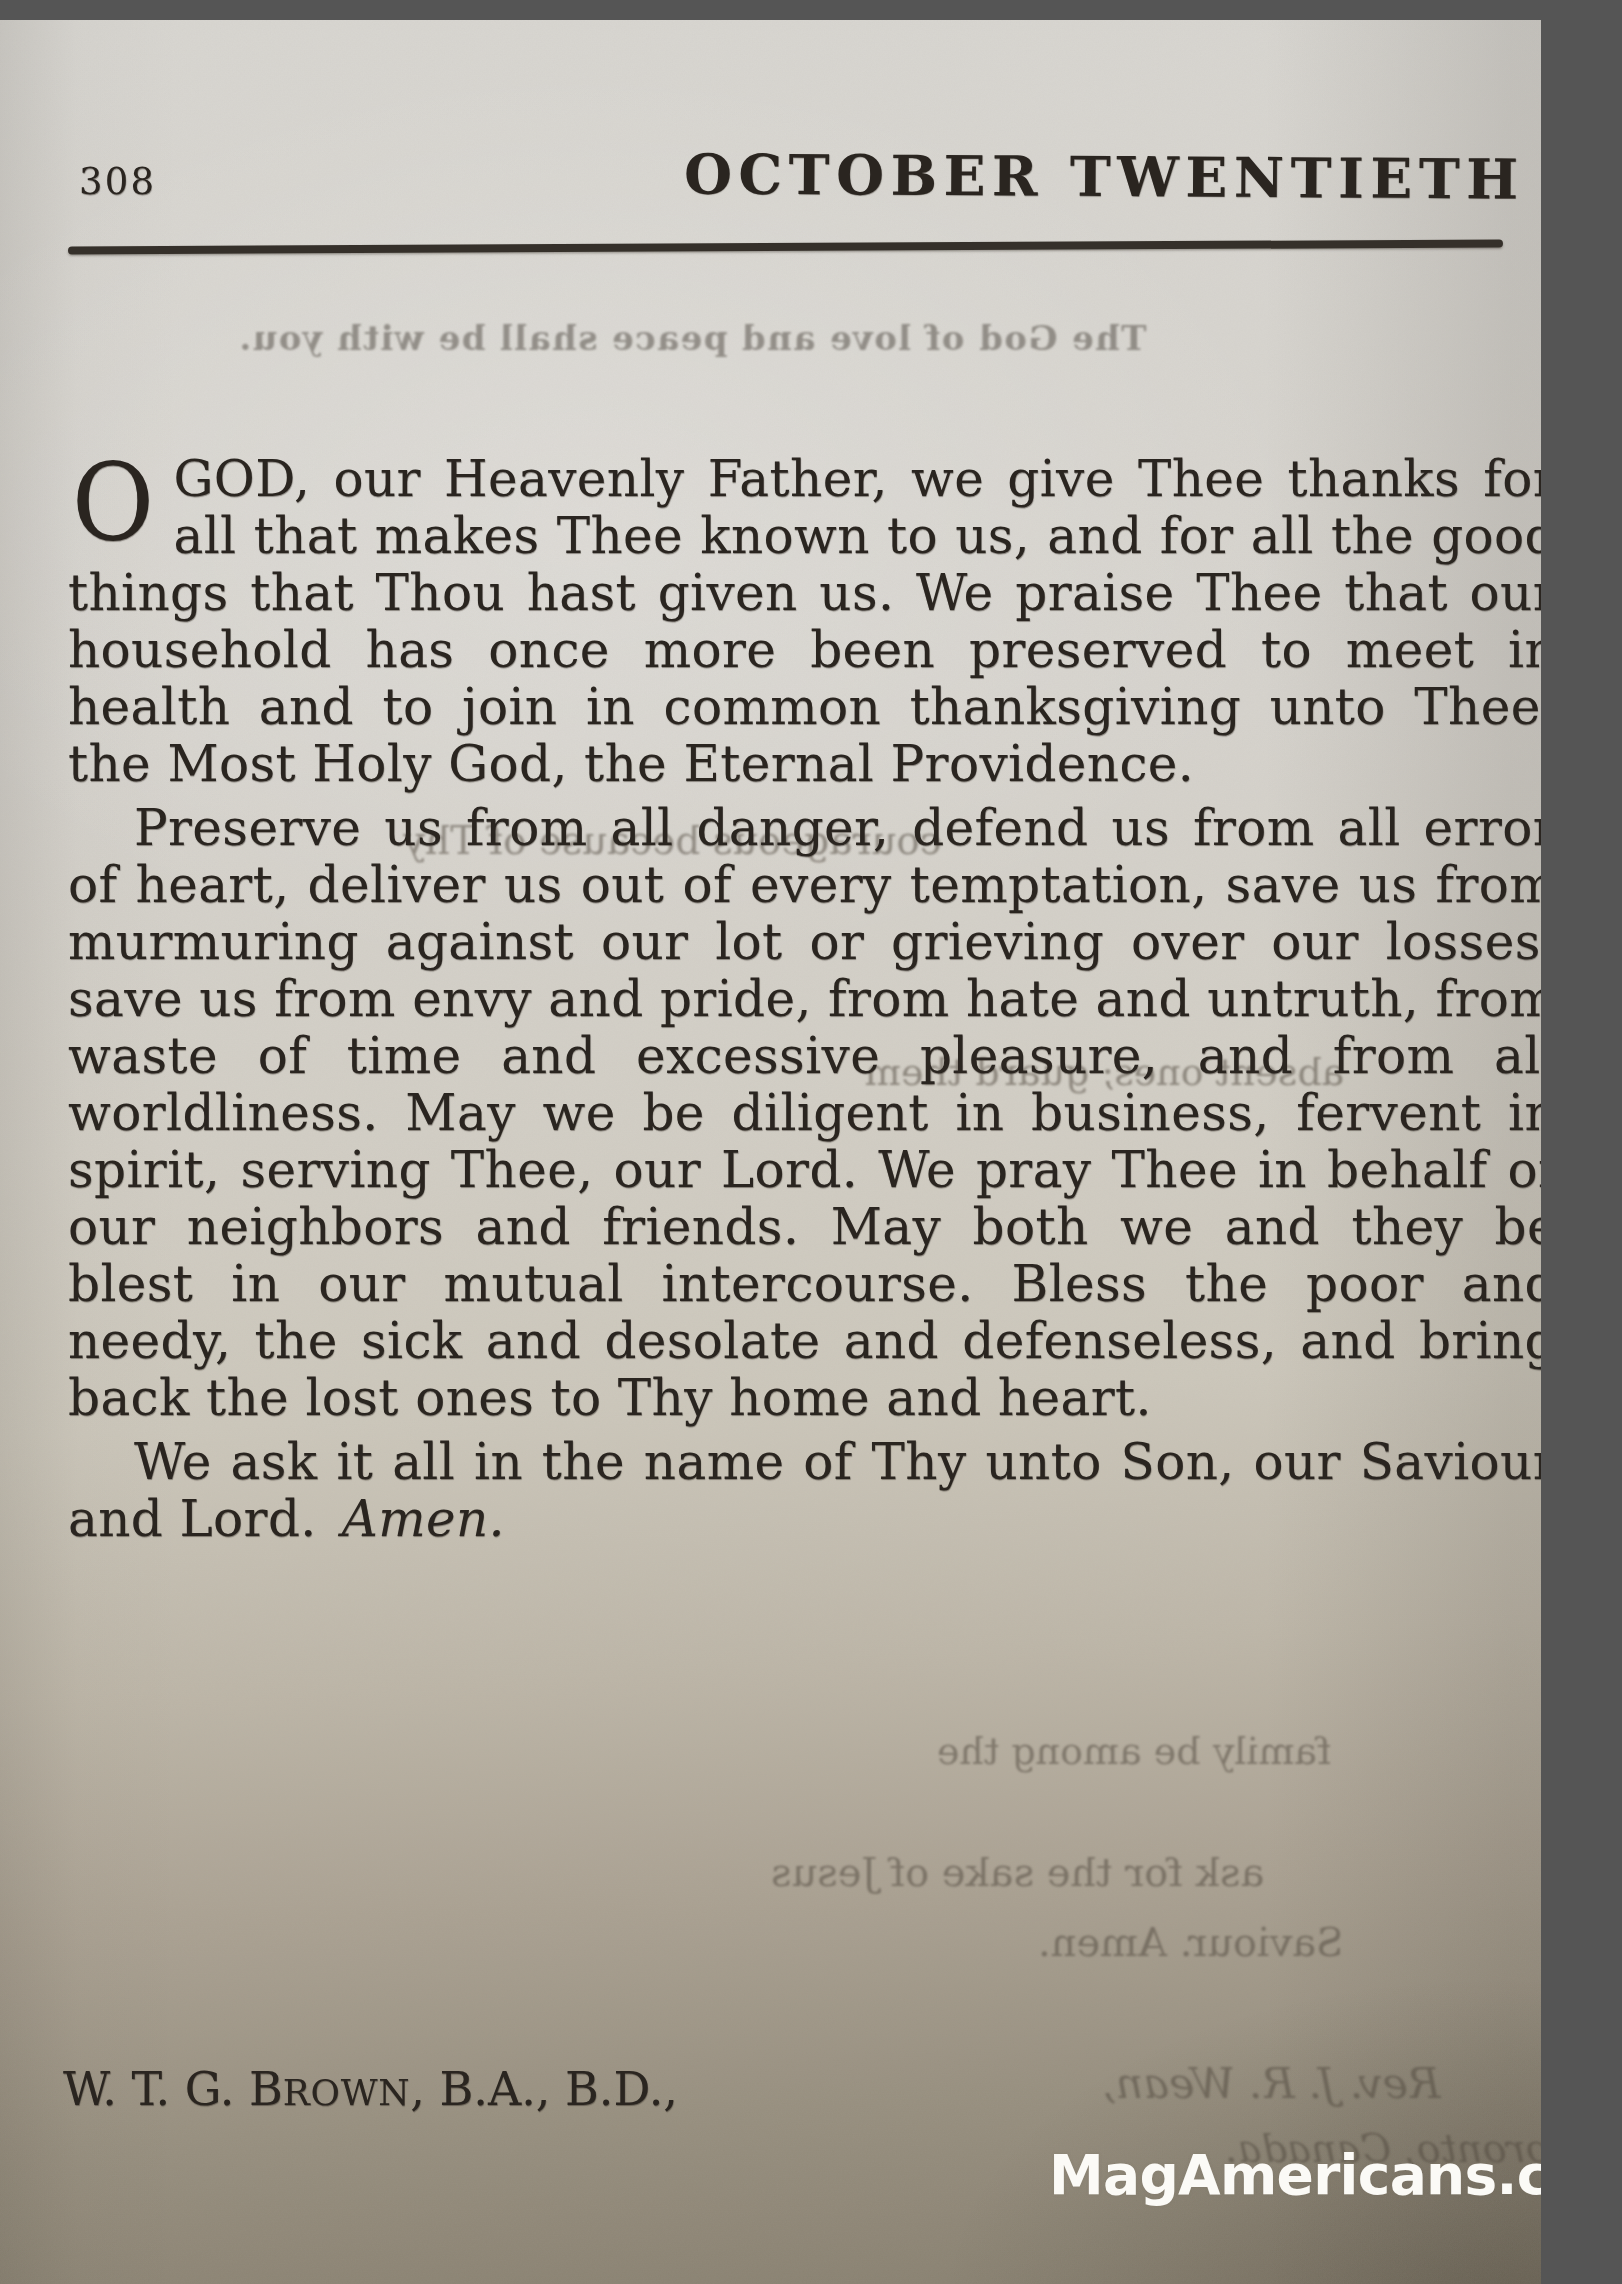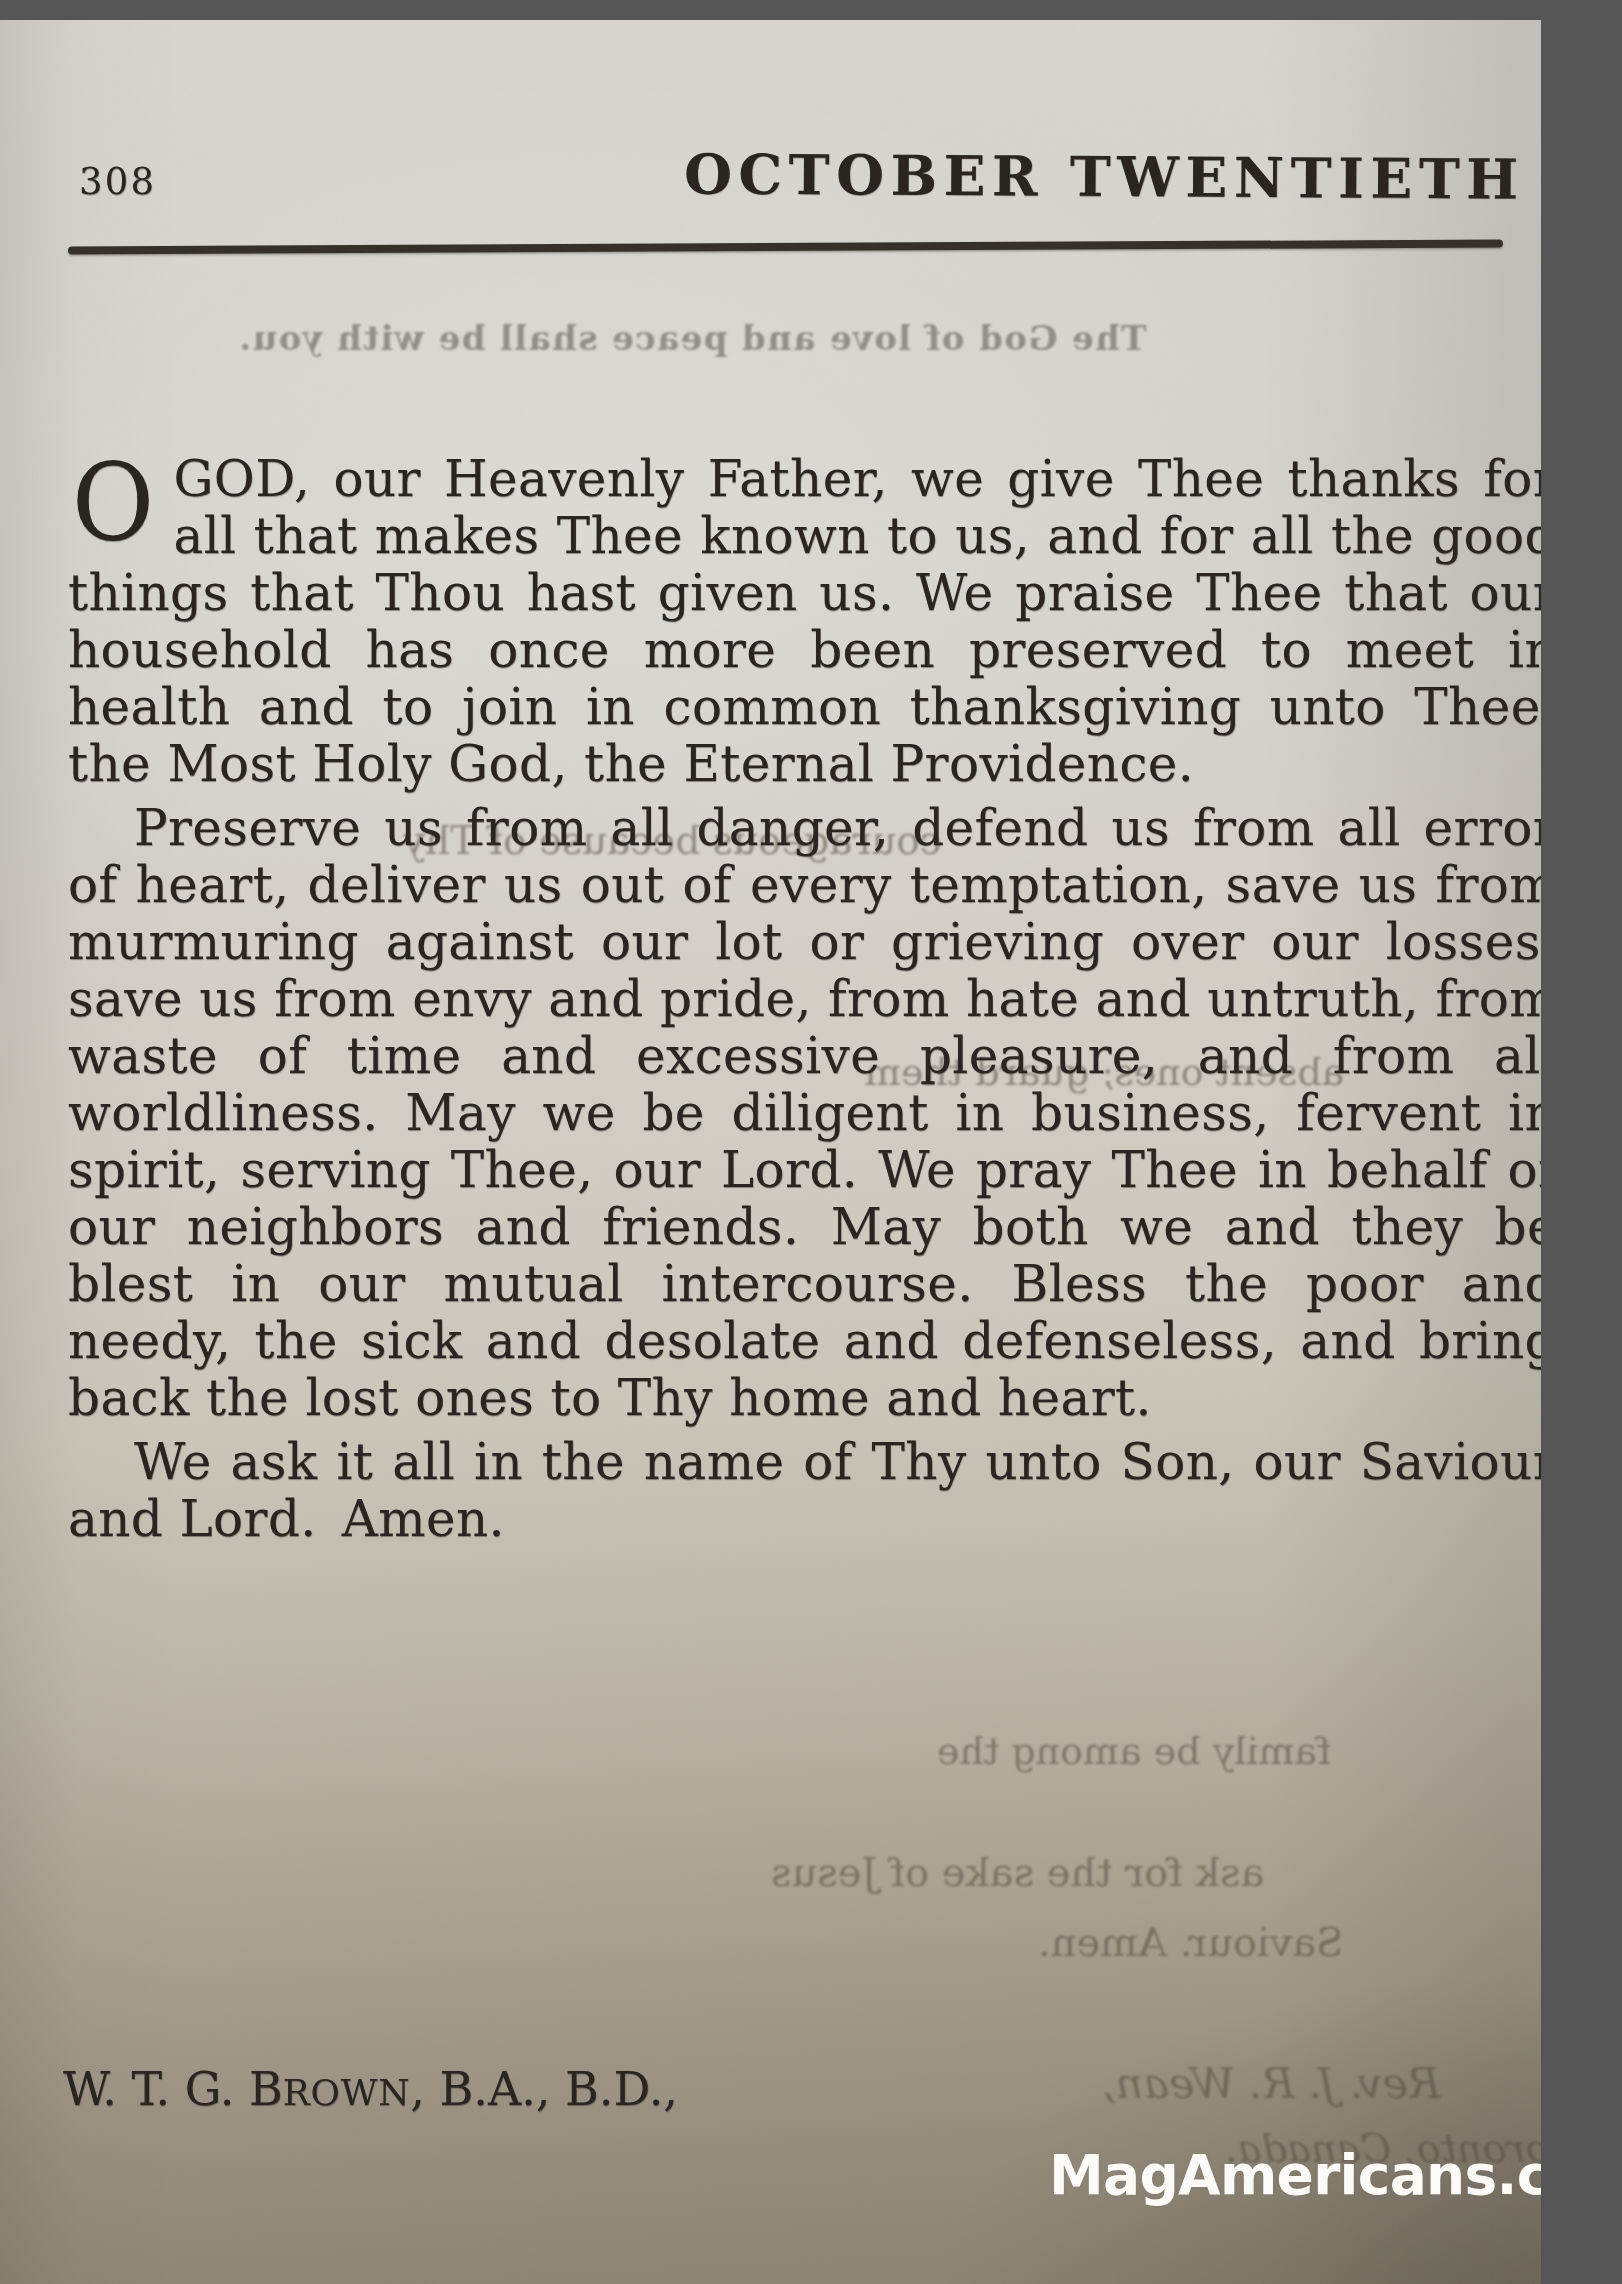--- a/index.html
+++ b/index.html
@@ -39,21 +39,21 @@
     text-align:justify;letter-spacing:0.4px;
   }
   .body-text p{margin:0 0 7.2px 0;text-indent:66px;}
   .body-text p.first{text-indent:0;}
   .dropcap{
     float:left;
     font-size:107px;line-height:91px;
     margin:5.8px 16px 0 1.4px;
     transform:scaleX(0.94);
   }
-  .amen{margin-left:0.5em;}
+  .amen{font-style:italic;margin-left:0.5em;}
   .signature{position:absolute;left:63px;top:2042px;font-size:46px;white-space:nowrap;}
   .sc-rest{font-size:0.78em;letter-spacing:0.7px;}
   .location{position:absolute;left:235px;top:2121px;font-size:45px;font-style:italic;white-space:nowrap;}
   .watermark{
     position:absolute;left:1049px;top:2123px;
     font-family:"DejaVu Sans","Liberation Sans",sans-serif;
     font-size:55px;font-weight:bold;color:#fbfaf6;
     letter-spacing:-0.7px;white-space:nowrap;
     text-shadow:0 0 2.9px rgba(120,112,98,0.35);
   }

